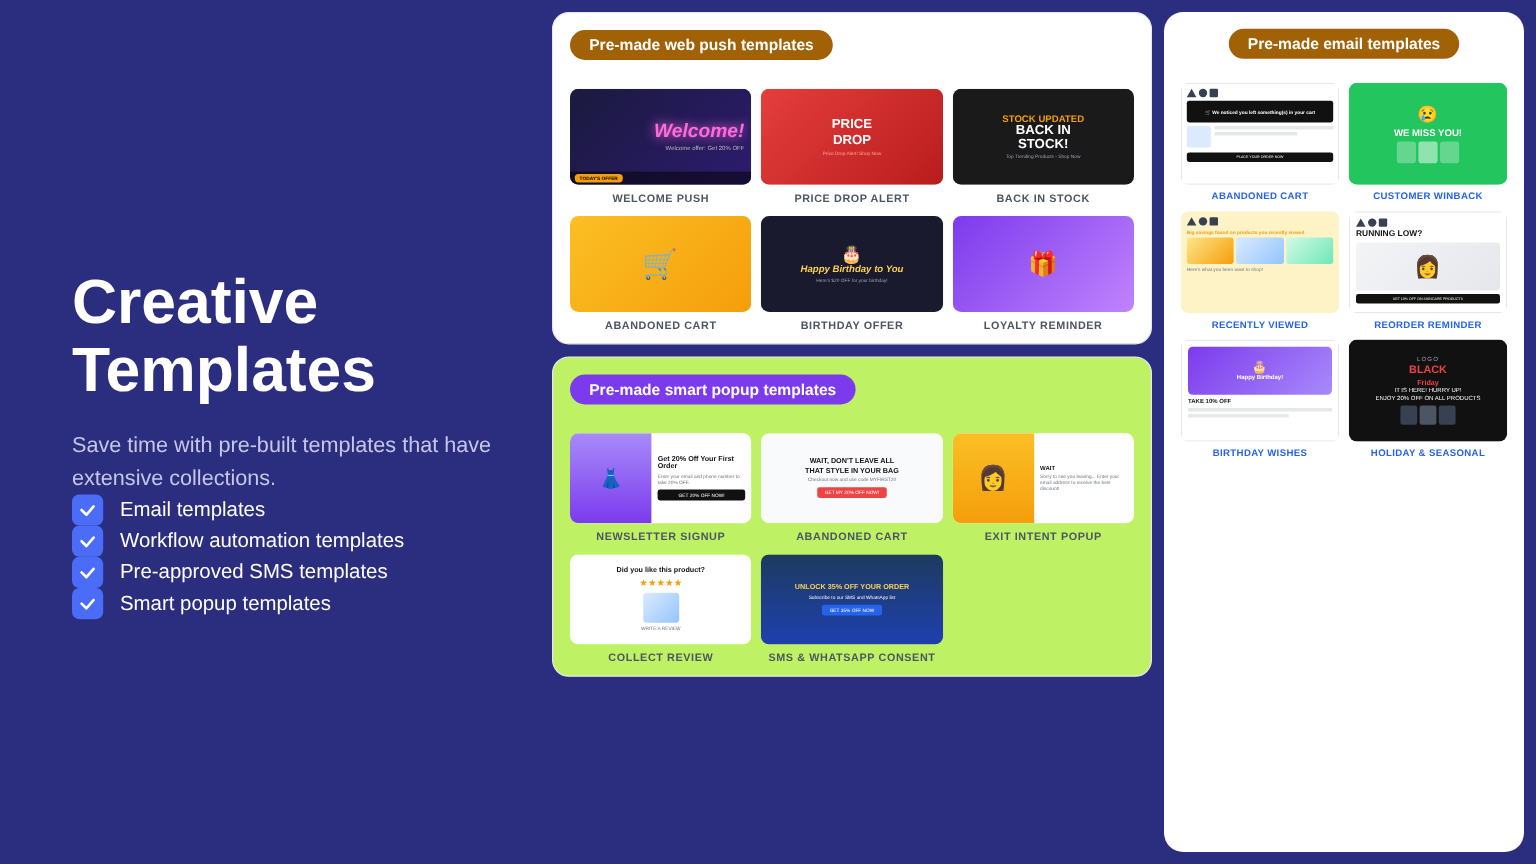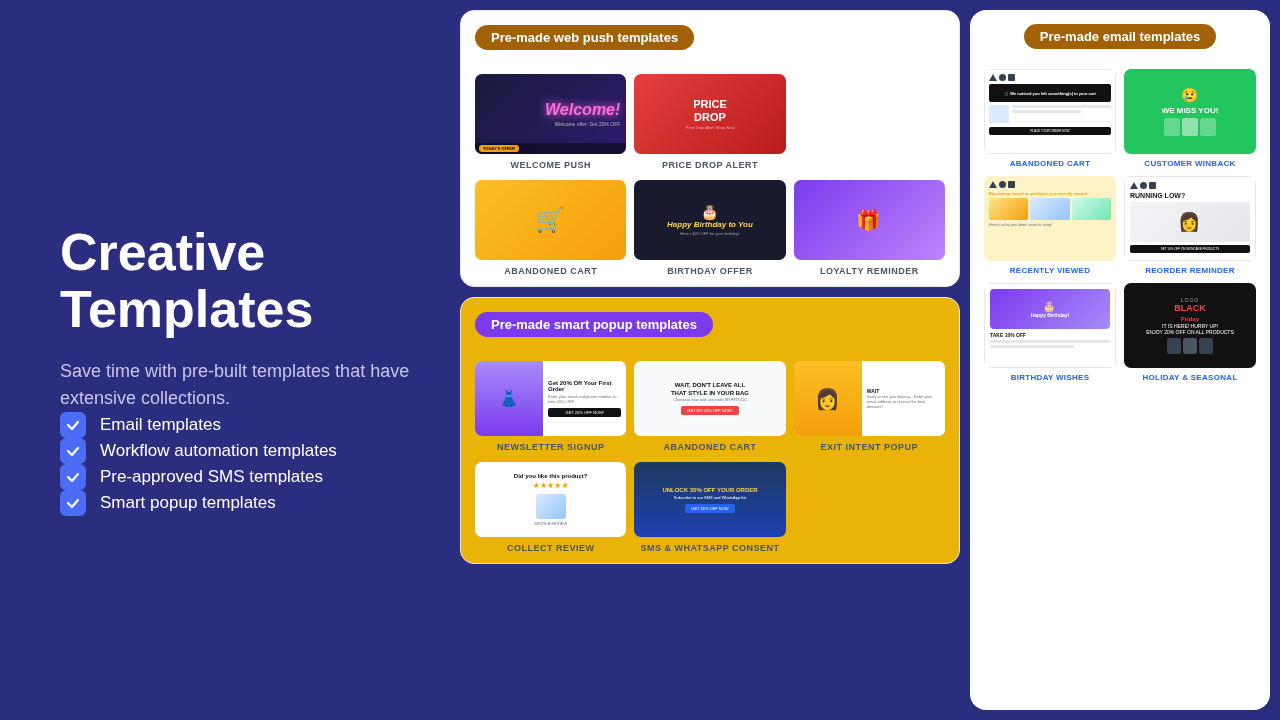--- a/index.html
+++ b/index.html
@@ -248,21 +248,21 @@
       background: linear-gradient(135deg, #7c3aed, #c084fc);
       height: 100%;
       display: flex;
       align-items: center;
       justify-content: center;
       font-size: 20px;
     }
 
     
     .popup-box {
-      background: #eab308;
+      background: #bef264;
       border-radius: 14px;
       border: 1.5px solid #e5e7f0;
       padding: 14px 14px 10px 14px;
     }
 
     .popup-thumb {
       height: 75px;
       border-radius: 7px;
       overflow: hidden;
       background: #f3f4f6;
@@ -735,20 +735,30 @@
         <div class="template-card">
           <div class="push-thumb template-thumb">
             <div class="push-pricedrop">
               <div class="push-pricedrop-title">PRICE<br>DROP</div>
               <div style="font-size:4px;color:#fca5a5;margin-top:2px;">Price Drop Alert! Shop Now</div>
             </div>
           </div>
           <div class="template-label">PRICE DROP ALERT</div>
         </div>
 
+        <div class="template-card">
+          <div class="push-thumb template-thumb">
+            <div class="push-backinstock">
+              <div class="push-backinstock-title">STOCK UPDATED</div>
+              <div class="push-backinstock-main">BACK IN<br>STOCK!</div>
+              <div style="font-size:4px;color:#9ca3af;margin-top:2px;">Top Trending Products - Shop Now</div>
+            </div>
+          </div>
+          <div class="template-label">BACK IN STOCK</div>
+        </div>
       </div>
 
       <div class="templates-grid-3">
 
         <div class="template-card">
           <div class="push-thumb template-thumb">
             <div class="push-cart">🛒</div>
           </div>
           <div class="template-label">ABANDONED CART</div>
         </div>

